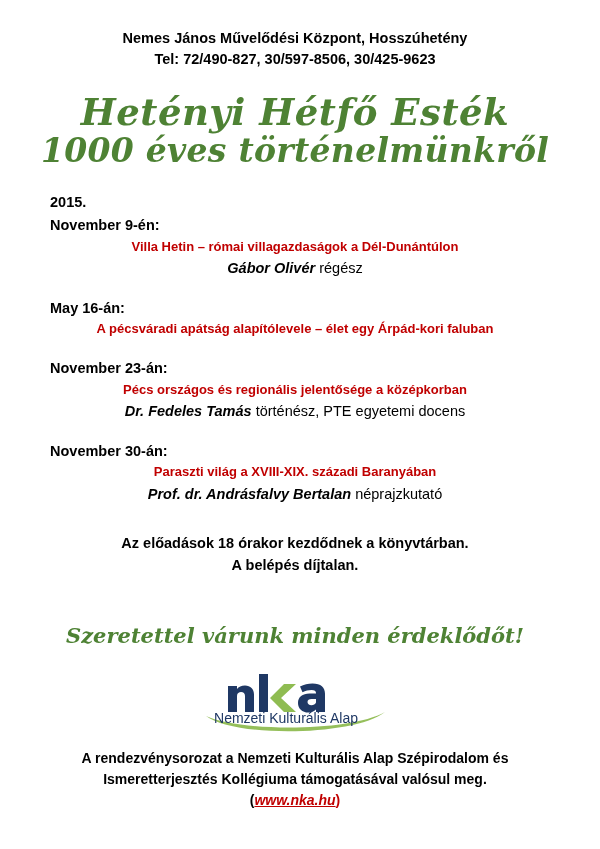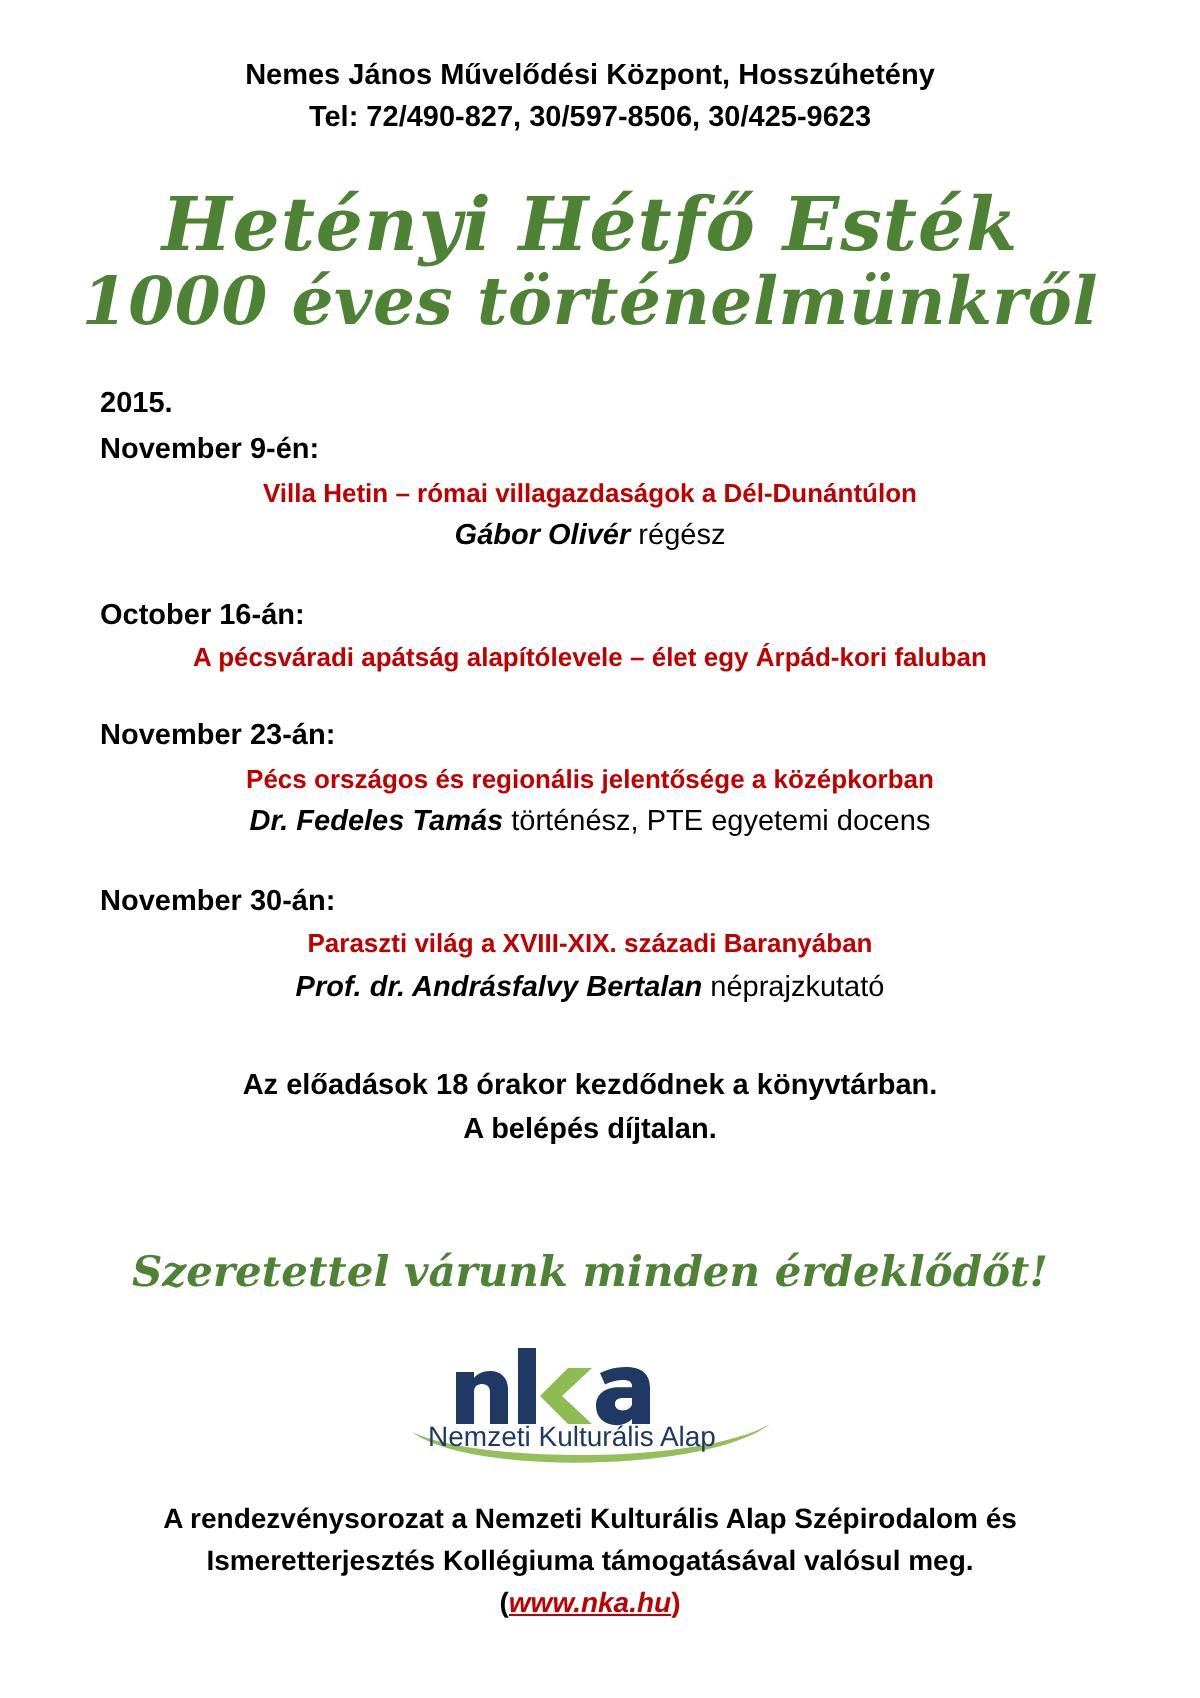--- a/index.html
+++ b/index.html
@@ -168,21 +168,21 @@
     <div class="entry first-entry">
       <div class="entry-date">November 9-én:</div>
       <div class="entry-title">Villa Hetin – római villagazdaságok a Dél-Dunántúlon</div>
       <div class="entry-person">
         <span class="name">Gábor Olivér</span>
         <span class="role">régész</span>
       </div>
     </div>
 
     <div class="entry">
-      <div class="entry-date">October 16-án:</div>
+      <div class="entry-date">May 16-án:</div>
       <div class="entry-title">A pécsváradi apátság alapítólevele – élet egy Árpád-kori faluban</div>
     </div>
 
     <div class="entry">
       <div class="entry-date">November 23-án:</div>
       <div class="entry-title">Pécs országos és regionális jelentősége a középkorban</div>
       <div class="entry-person">
         <span class="name">Dr. Fedeles Tamás</span>
         <span class="role">történész, PTE egyetemi docens</span>
       </div>

